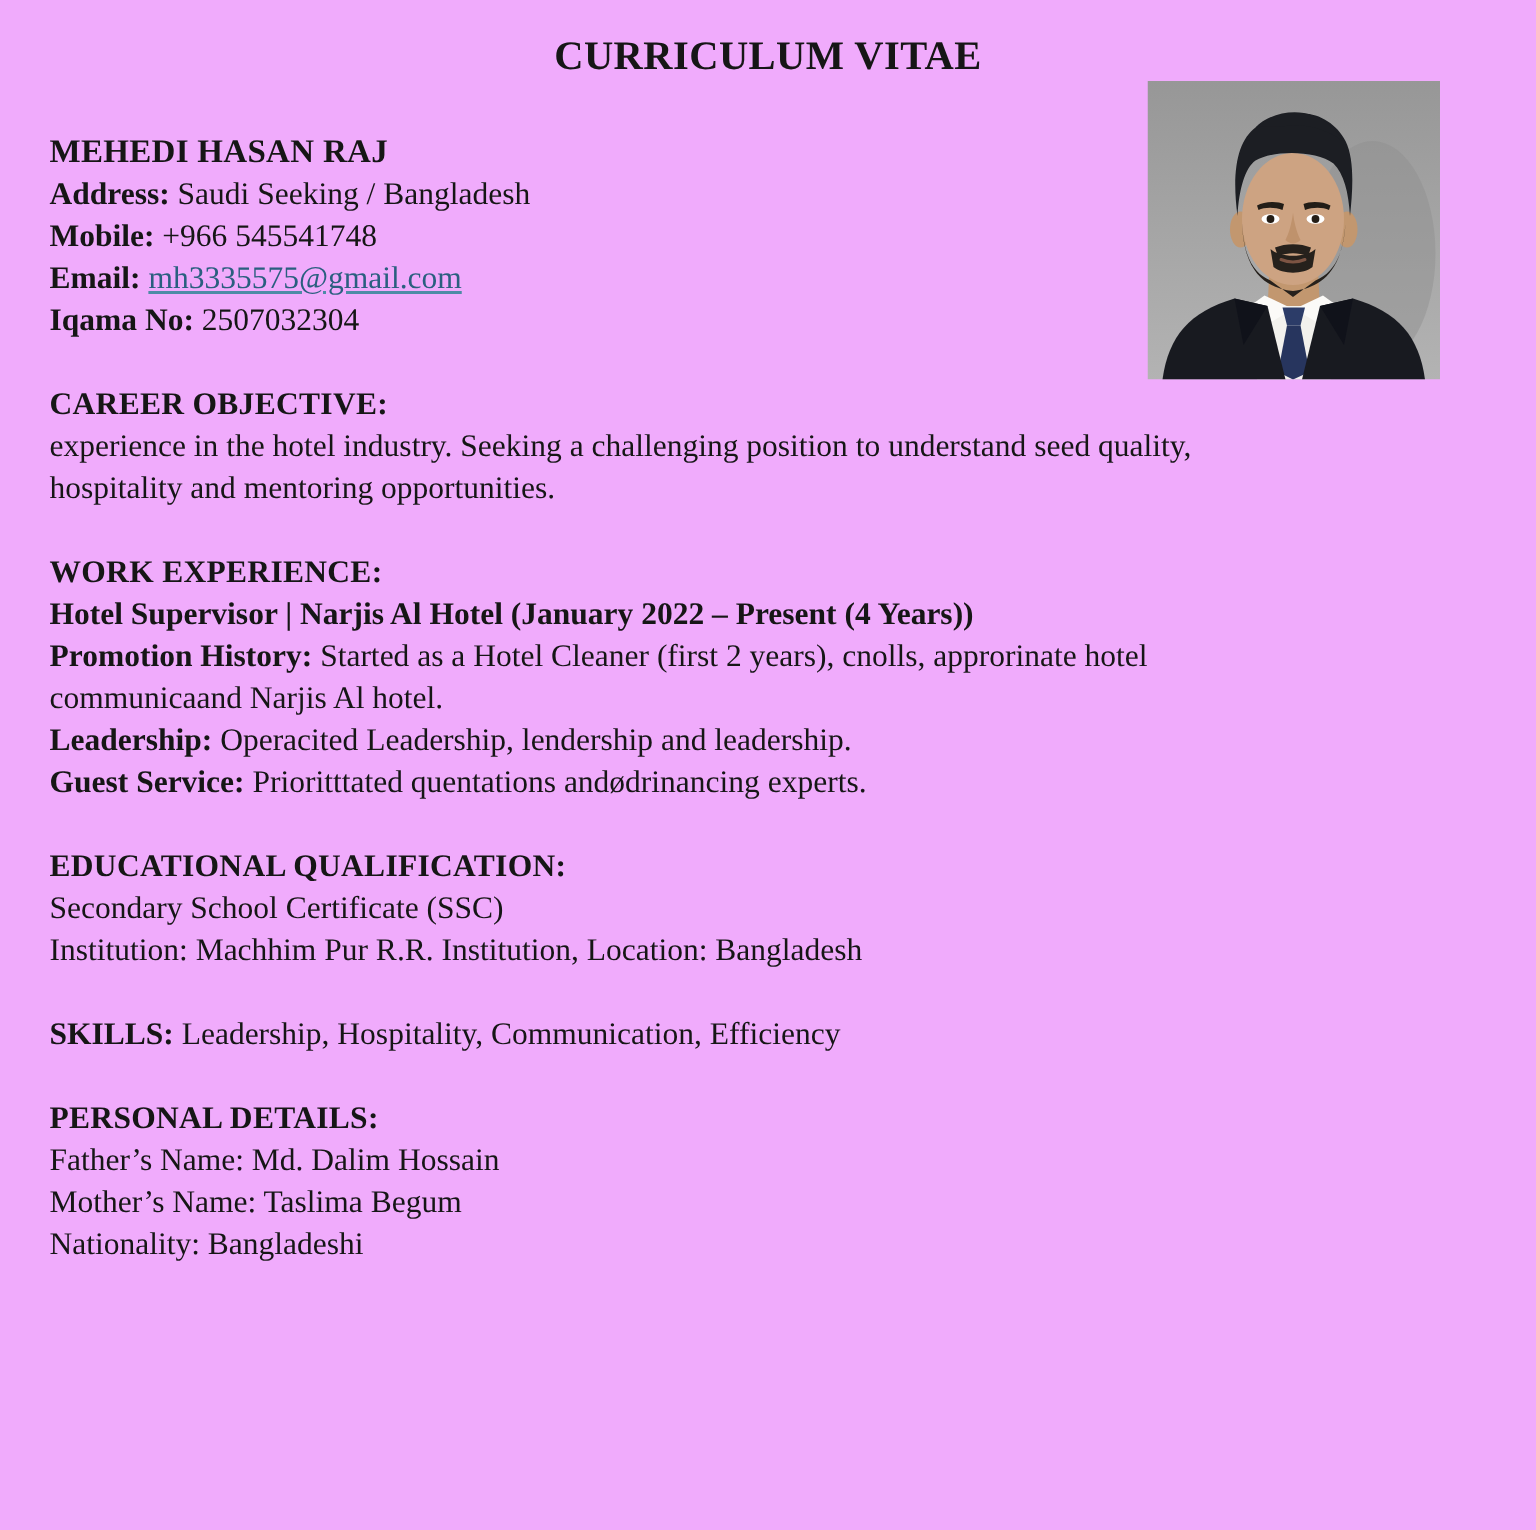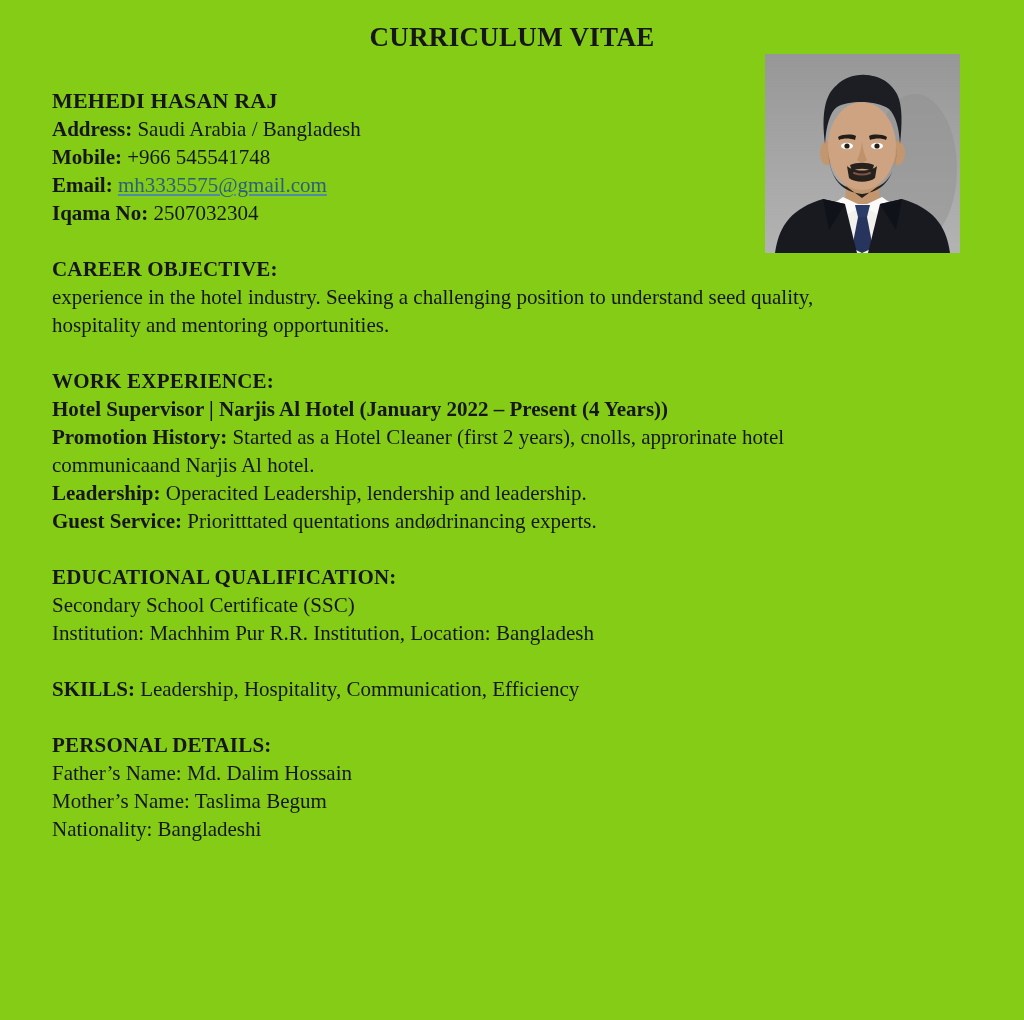--- a/index.html
+++ b/index.html
@@ -1,38 +1,37 @@
 <!DOCTYPE html>
 <html><head>
 <meta charset="utf-8">
 <style>
   * { margin: 0; padding: 0; box-sizing: border-box; }
   html, body { background: #ffffff; }
   .page {
     position: relative;
     width: 1024px;
     height: 1020px;
-    background: #84cc16;
+    background: #f0abfc;
     color: #161616;
     font-family: "Liberation Serif", "DejaVu Serif", serif;
     font-size: 21px;
     line-height: 28px;
     overflow: hidden;
   }
   .doc-title {
     padding-top: 20px;
     text-align: center;
     font-size: 27px;
     line-height: 34px;
     font-weight: bold;
     letter-spacing: 0.3px;
   }
   .content {
     padding: 0 40px 0 33px;
-    margin-left: 19px;
   }
   .line { white-space: nowrap; }
   .b { font-weight: bold; }
   .header-block { margin-top: 32px; }
   .person-name {
     font-size: 22px;
     line-height: 29px;
     font-weight: bold;
     letter-spacing: 0.2px;
   }
@@ -110,21 +109,21 @@
         <path d="M60,90 C56,60 60,40 72,31 C80,24 92,21 100,22 C112,20 126,28 132,40 C138,52 137,72 135,90 C134,74 131,62 124,55 C112,46 84,46 72,53 C65,58 61,72 60,90 Z" fill="#1c1e23"></path>
         <path d="M72,31 C80,22 98,18 110,23 C118,25 126,32 130,40 C120,32 104,28 92,30 C84,31 77,30 72,31 Z" fill="#1c1e23"></path>
       </g>
     </svg>
   </div>
 
   <div class="content">
 
     <div class="header-block">
       <div class="person-name line">MEHEDI HASAN RAJ</div>
-      <div class="line"><span class="b">Address:</span><span> Saudi Arabia / Bangladesh</span></div>
+      <div class="line"><span class="b">Address:</span><span> Saudi Seeking / Bangladesh</span></div>
       <div class="line"><span class="b">Mobile:</span><span> +966 545541748</span></div>
       <div class="line"><span class="b">Email:</span> <a href="#" class="email-link">mh3335575@gmail.com</a></div>
       <div class="line"><span class="b">Iqama No:</span><span> 2507032304</span></div>
     </div>
 
     <div class="section">
       <div class="sec-heading line">CAREER OBJECTIVE:</div>
       <div class="line">experience in the hotel industry. Seeking a challenging position to understand seed quality,</div>
       <div class="line">hospitality and mentoring opportunities.</div>
     </div>

